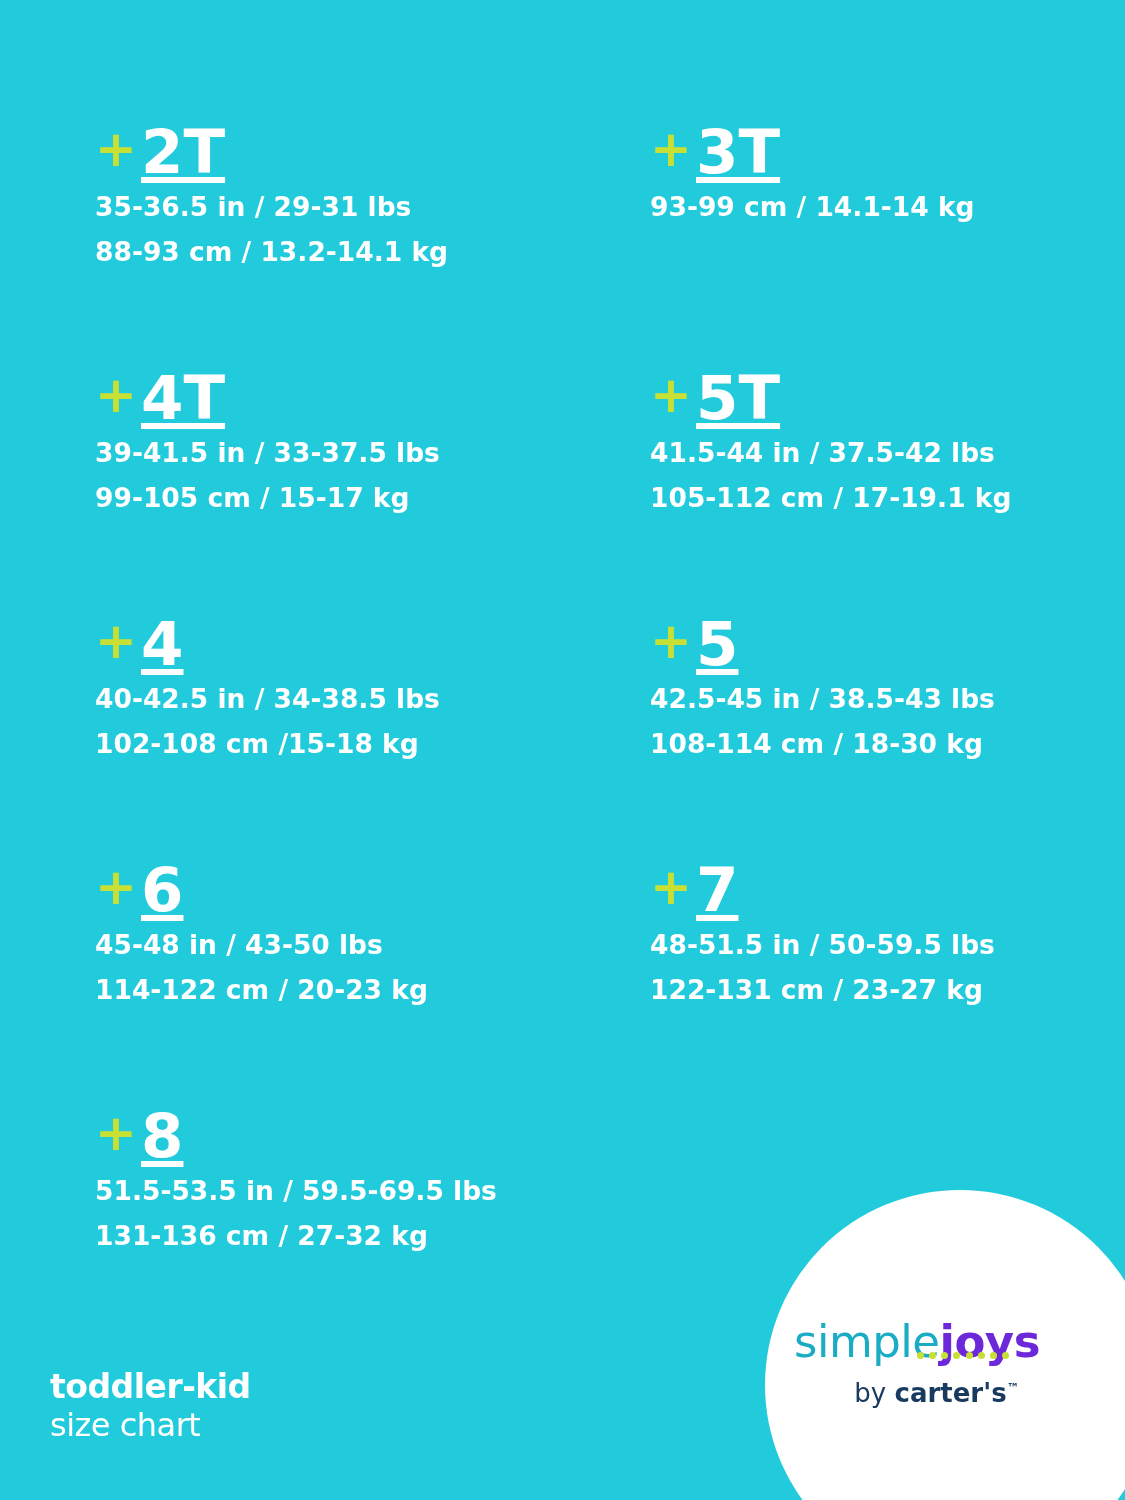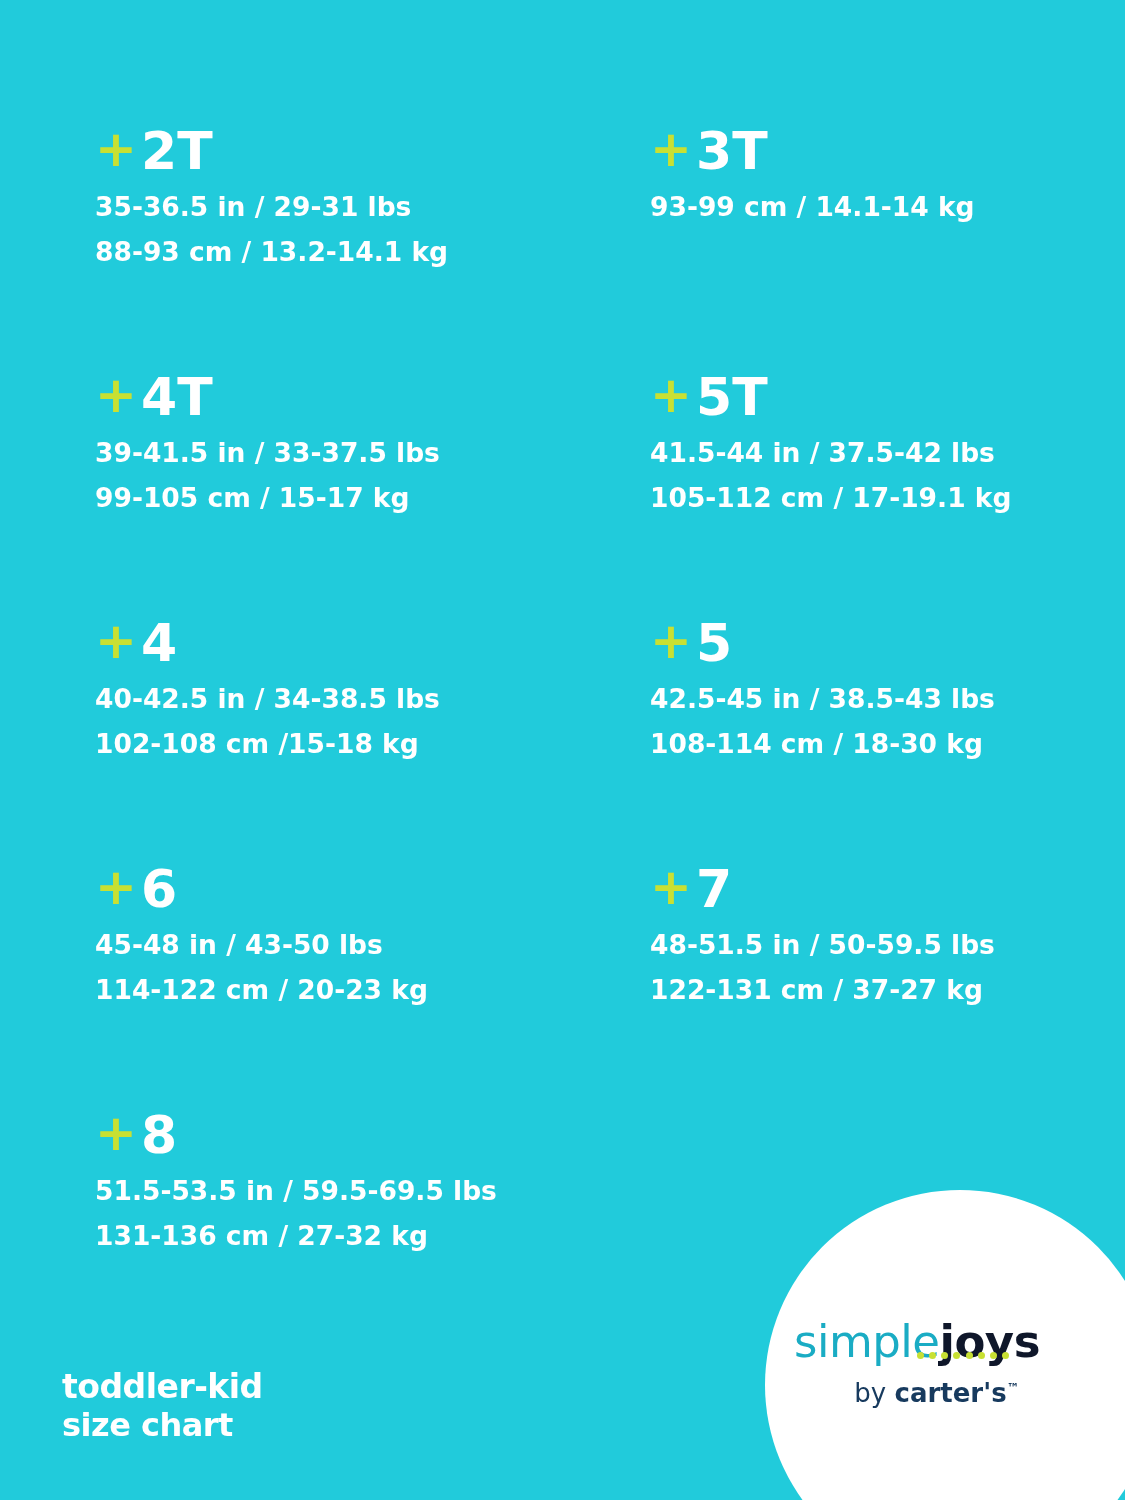--- a/index.html
+++ b/index.html
@@ -51,48 +51,49 @@
     font-size: 50px;
     font-weight: bold;
     line-height: 1;
     width: 46px;
     flex: 0 0 46px;
     text-align: left;
     margin-top: -4px;
   }
   .size-label {
     color: #ffffff;
-    font-size: 52px;
+    font-size: 61px;
     font-weight: bold;
     line-height: 1;
     letter-spacing: 0px;
+    text-decoration: underline;
   }
   .meas {
     color: #ffffff;
     font-size: 26.5px;
     font-weight: bold;
     line-height: 1.47;
     margin-top: 6px;
     white-space: nowrap;
   }
   .footer-text {
     position: absolute;
-    left: 62px;
+    left: 50px;
     bottom: 55px;
     color: #ffffff;
   }
   .footer-line1 {
     font-size: 33px;
     font-weight: bold;
     line-height: 1.18;
     letter-spacing: -0.5px;
   }
   .footer-line2 {
     font-size: 32px;
-    font-weight: bold;
+    font-weight: normal;
     line-height: 1.18;
     letter-spacing: -0.5px;
   }
   .logo-circle {
     position: absolute;
     right: -30px;
     bottom: -80px;
     width: 390px;
     height: 390px;
     background: #ffffff;
@@ -110,21 +111,21 @@
     line-height: 1;
     white-space: nowrap;
   }
   .logo-simple {
     color: #1aacc4;
     font-weight: normal;
     letter-spacing: -0.5px;
     text-align: right;
   }
   .logo-joys {
-    color: #0f172a;
+    color: #6d28d9;
     font-weight: bold;
     letter-spacing: -0.5px;
     position: relative;
   }
   .logo-dots {
     position: absolute;
     left: 150px;
     bottom: 46px;
     width: 92px;
     height: 10px;
@@ -225,21 +226,21 @@
       <div class="meas">45-48 in / 43-50 lbs</div>
       <div class="meas">114-122 cm / 20-23 kg</div>
     </div>
 
     <div class="cell">
       <div class="size-head">
         <span class="plus">+</span>
         <span class="size-label">7</span>
       </div>
       <div class="meas">48-51.5 in / 50-59.5 lbs</div>
-      <div class="meas">122-131 cm / 37-27 kg</div>
+      <div class="meas">122-131 cm / 23-27 kg</div>
     </div>
 
     <div class="cell">
       <div class="size-head">
         <span class="plus">+</span>
         <span class="size-label">8</span>
       </div>
       <div class="meas">51.5-53.5 in / 59.5-69.5 lbs</div>
       <div class="meas">131-136 cm / 27-32 kg</div>
     </div>

